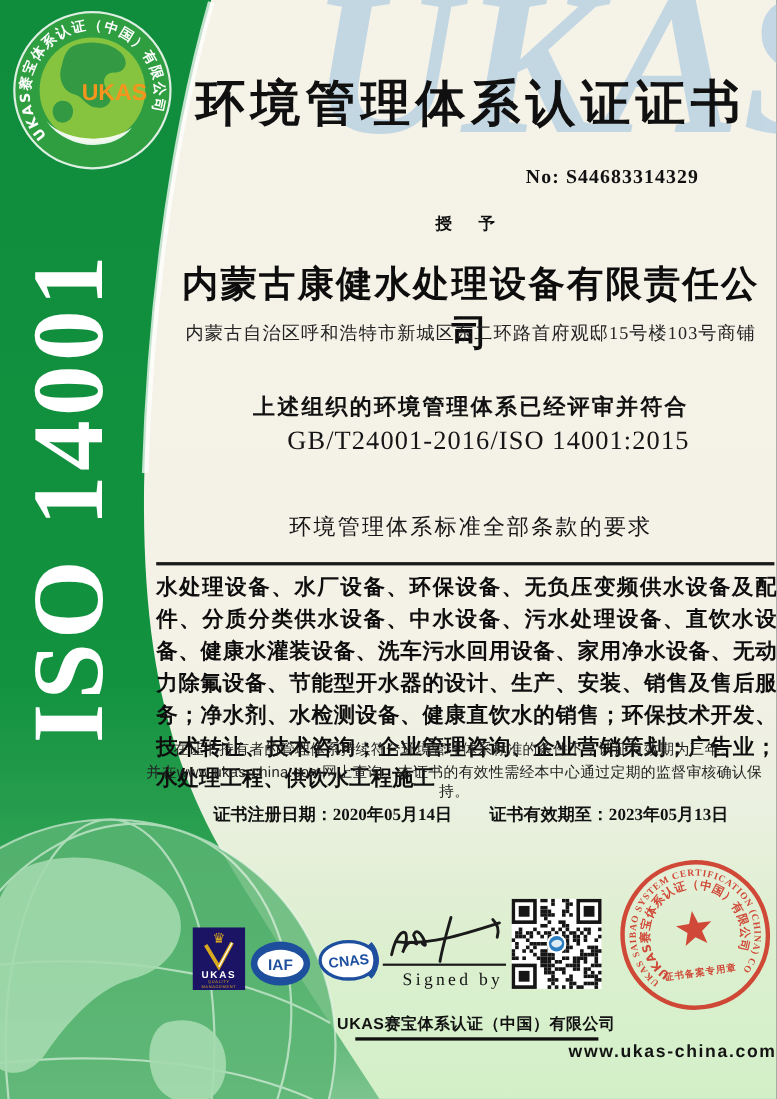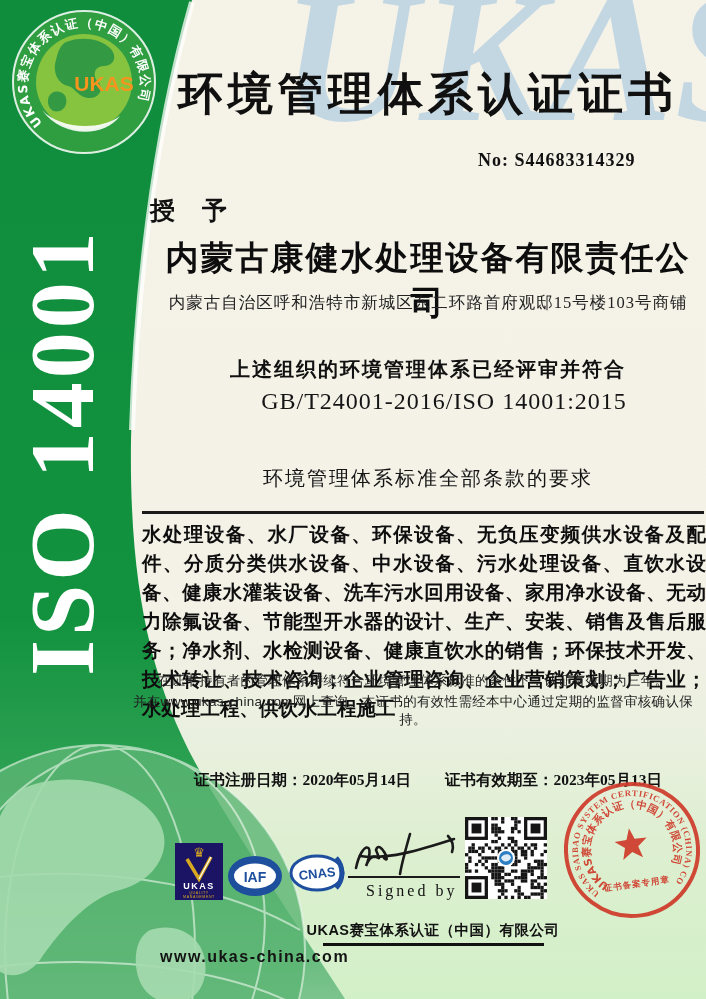--- a/index.html
+++ b/index.html
@@ -27,22 +27,22 @@
     left:150px; top:64px; width:556px; text-align:center; z-index:2;
     font-family:"Liberation Serif","DejaVu Serif",serif;
     font-size:45px; font-weight:700; letter-spacing:5px; color:#101010;
   }
   .cert-no{
     left:478px; top:150px; z-index:2; color:#111;
     font-family:"Liberation Serif","DejaVu Serif",serif;
     font-size:18px; font-weight:700; letter-spacing:1px;
   }
   .awarded{
-    left:150px; top:194px; width:556px; 
-    font-size:25px; font-weight:700; letter-spacing:10px; color:#111;
+    left:150px; top:194px; width:556px; text-align:center;
+    font-size:15px; font-weight:700; letter-spacing:10px; color:#111;
   }
   .company{
     left:150px; top:236px; width:556px; text-align:center;
     font-family:"Liberation Serif","DejaVu Serif",serif;
     font-size:33px; font-weight:700; letter-spacing:2px; color:#0d0d0d;
   }
   .address{
     left:150px; top:292px; width:556px; text-align:center;
     font-family:"Liberation Serif","DejaVu Serif",serif;
     font-size:16.5px; letter-spacing:1px; color:#222;
@@ -71,37 +71,37 @@
     left:142px; top:520px; width:564px; text-align:justify;
     font-size:19.5px; font-weight:700; line-height:29px; color:#0e0e0e;
   }
   .note{
     left:120px; width:586px; text-align:center;
     font-size:13.5px; color:#222; letter-spacing:.3px;
   }
   .note1{top:672px;} .note2{top:693px;}
   .dates-row{
     left:150px; top:730px; width:556px; display:flex; justify-content:center; gap:34px;
-    font-size:15.5px; color:#111;margin-top:40px;
+    font-size:15.5px; color:#111;
   }
   .dates-row b{font-weight:700;}
   .dates-row .val{font-family:"Liberation Serif","DejaVu Serif",serif; font-weight:600;}
   
   .sig-line{left:348px; top:876px; width:112px; height:2px; background:#1a1a1a;}
   .signed-by{
     left:350px; top:882px; font-family:"Liberation Serif","DejaVu Serif",serif;
     font-size:16px; letter-spacing:3px; color:#111;margin-left:16px;
   }
   .issuer{
     left:160px; top:921px; width:546px; text-align:center;
     font-size:14.5px; font-weight:700; letter-spacing:.5px; color:#111; z-index:4;
   }
   .issuer-line{left:323px; top:943px; width:221px; height:2.5px; background:#111; z-index:4;}
   .website{
-    left:160px; top:948px; width:546px; text-align:left;
+    left:160px; top:948px; width:546px; text-align:right;
     font-size:16px; font-weight:700; letter-spacing:1.5px; color:#131313; z-index:4;
   }
 </style>
 </head>
 <body>
 
 <div class="page">
 
   <svg class="abs band-svg" width="360" height="999" viewBox="0 0 360 999">
     <defs>

